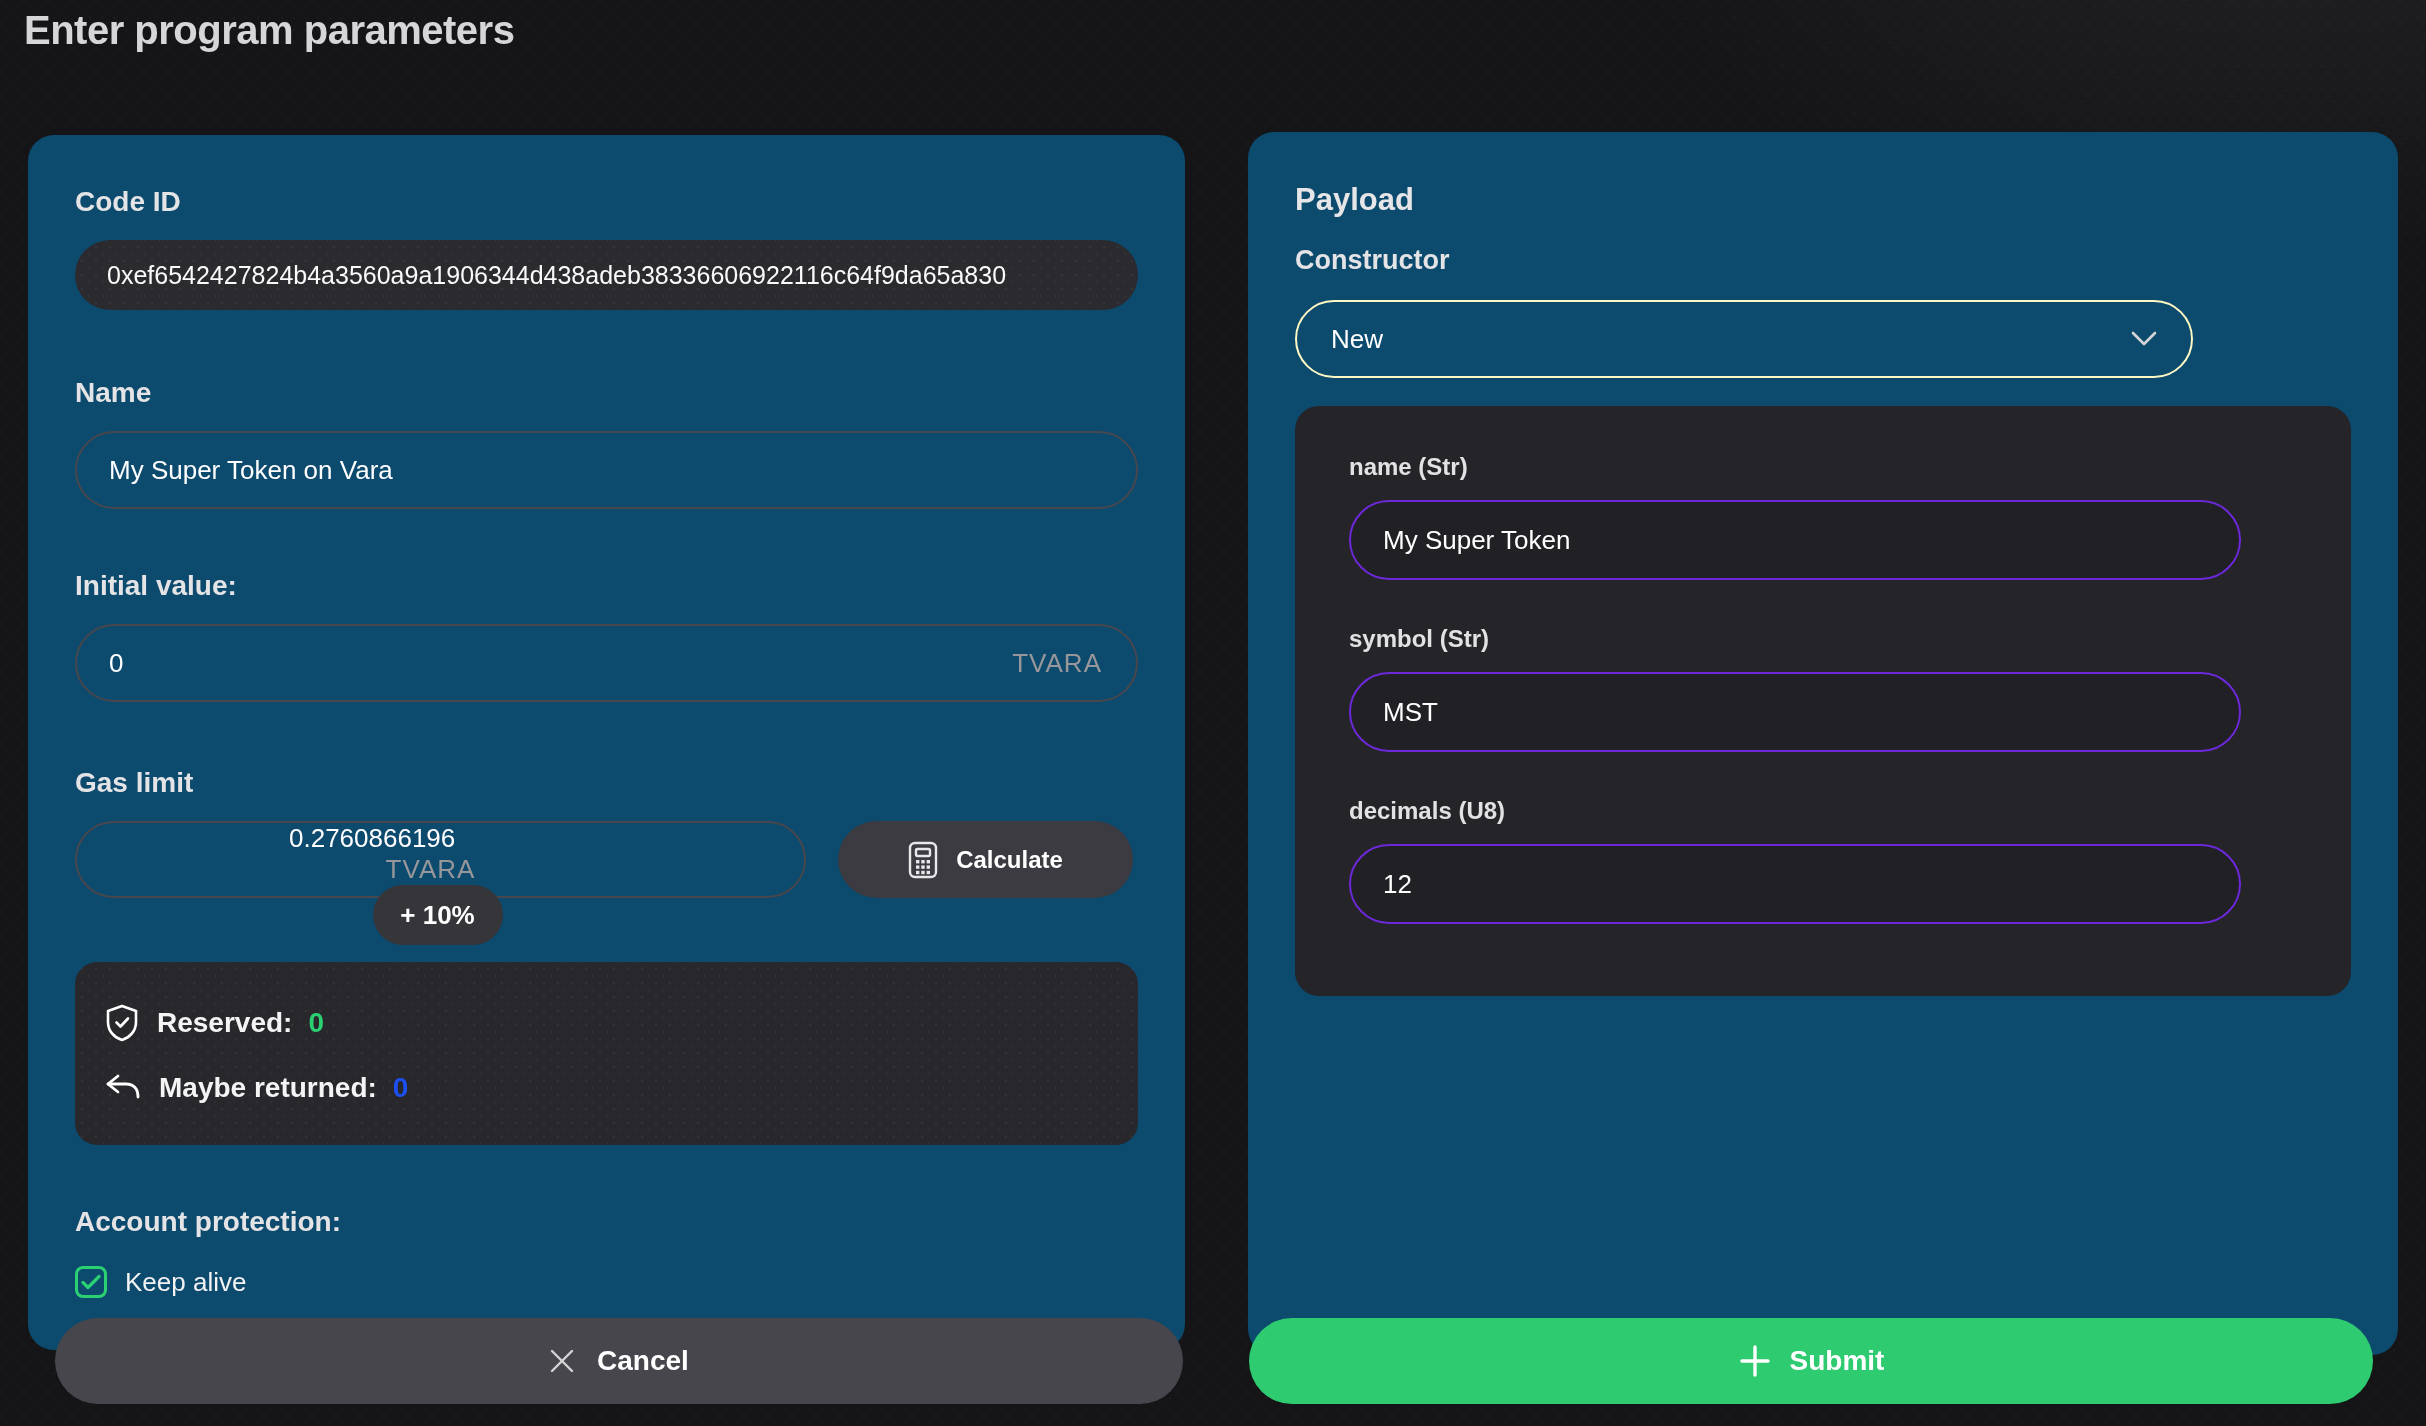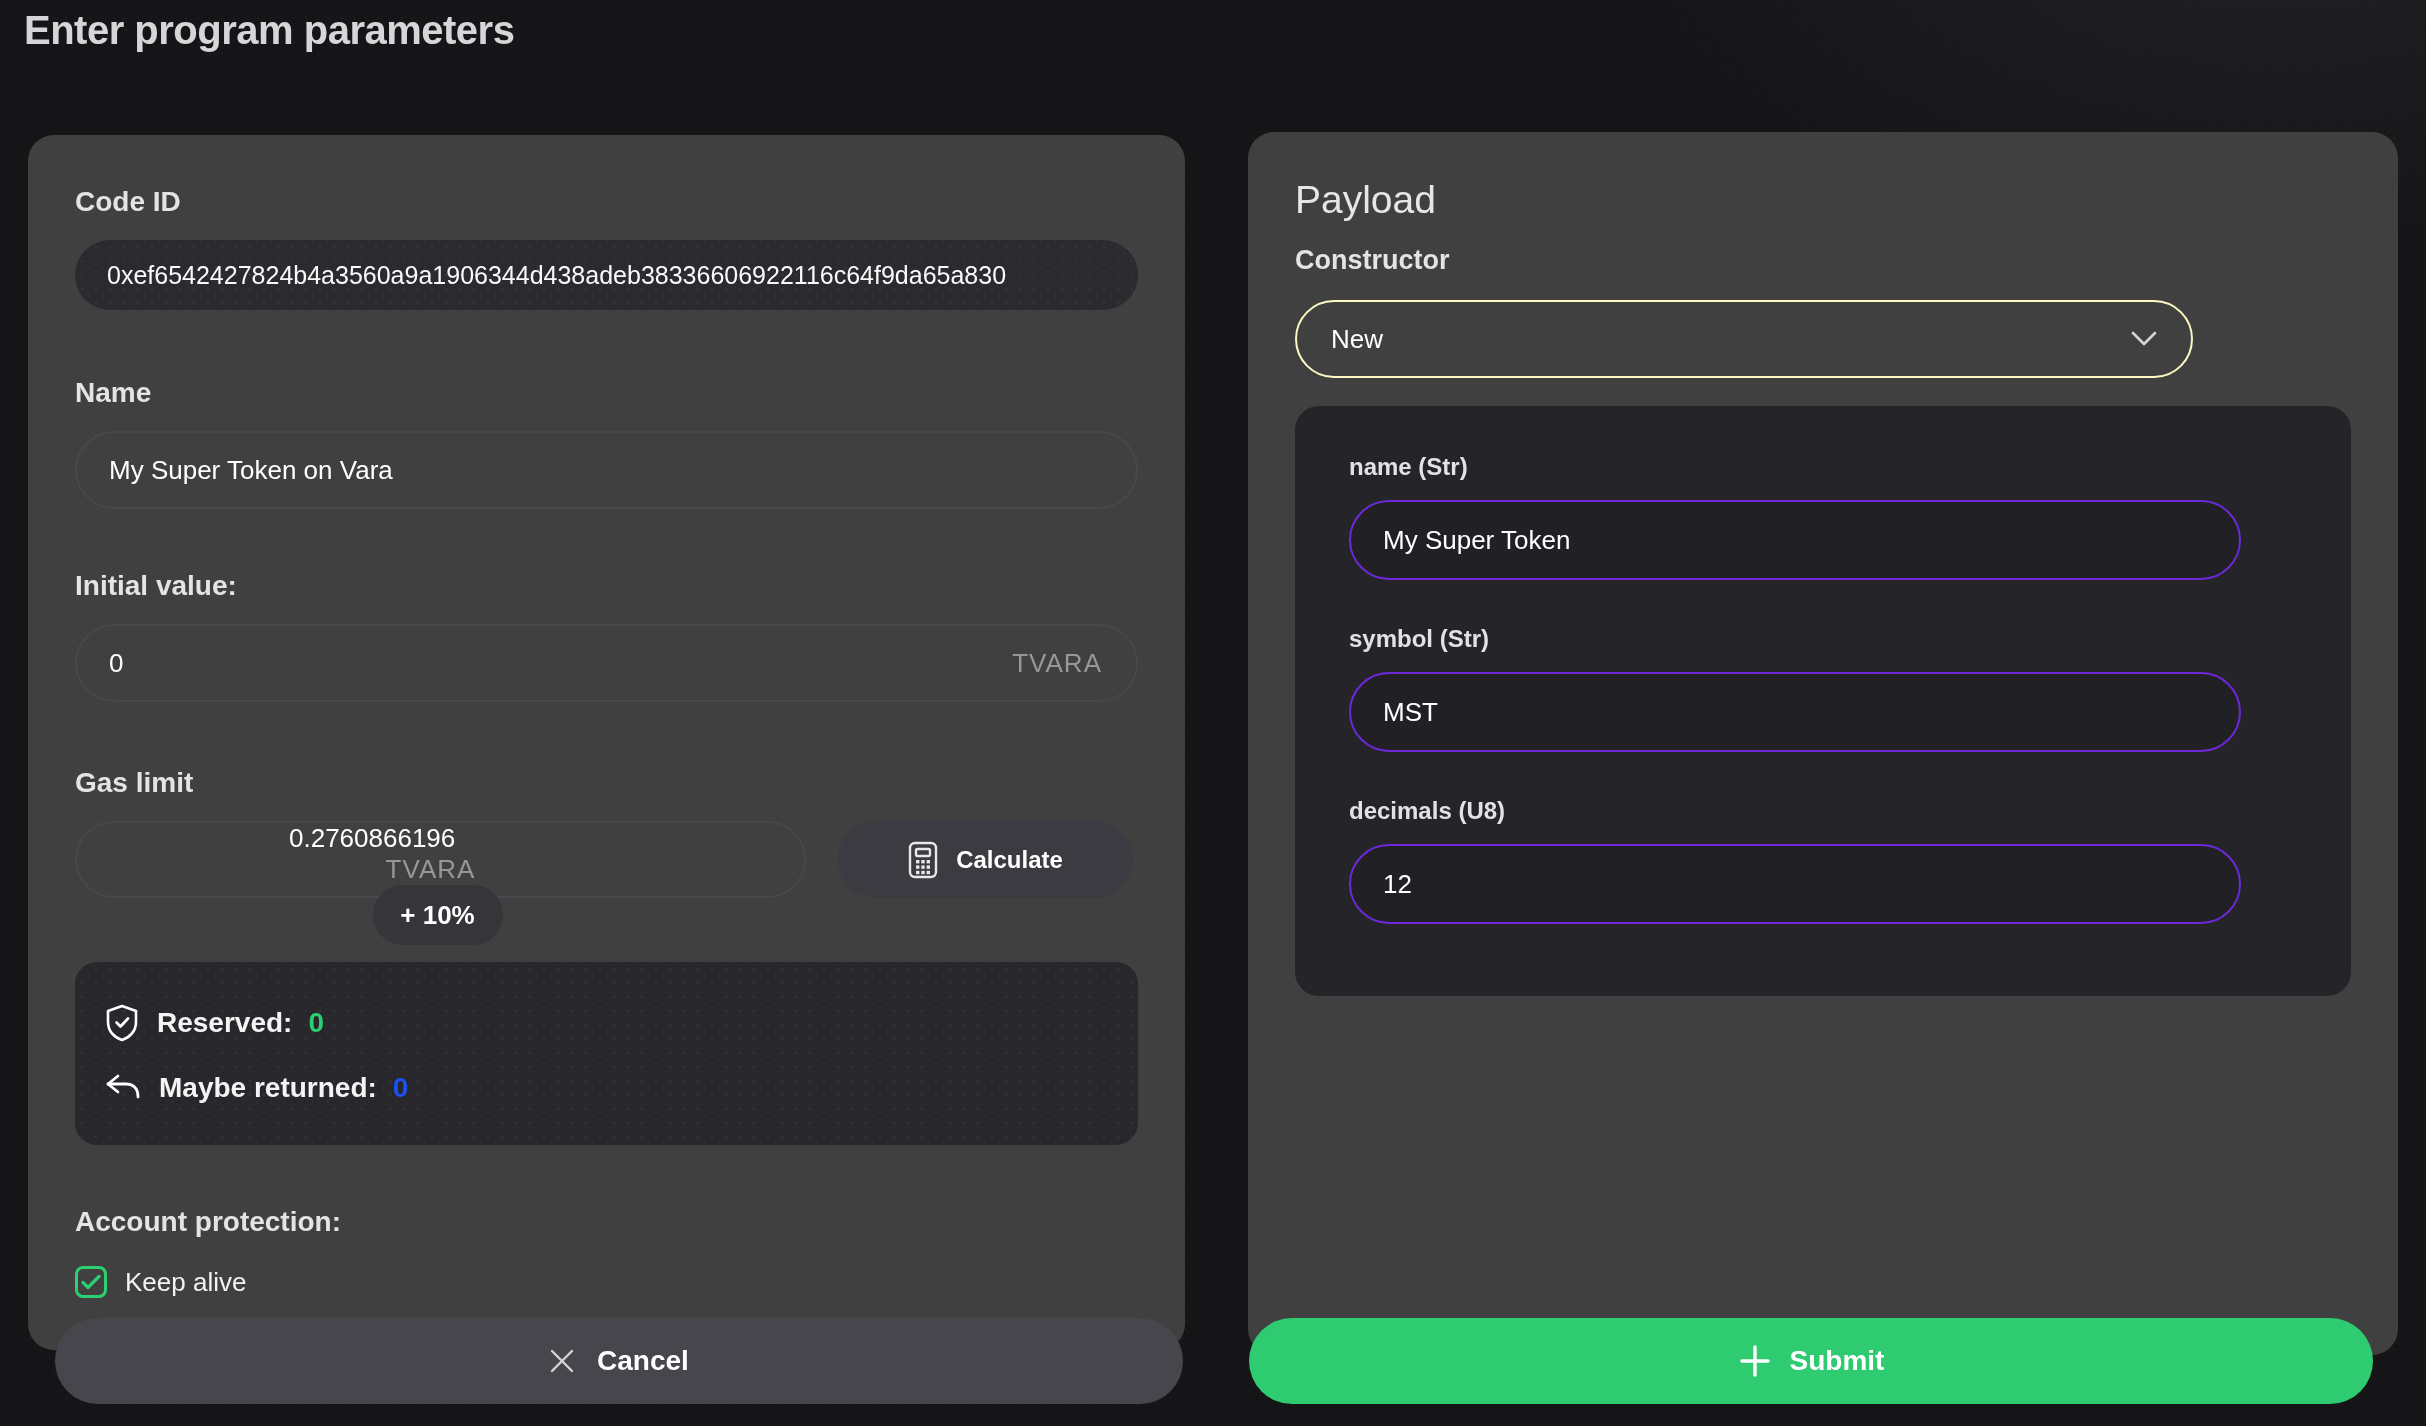--- a/index.html
+++ b/index.html
@@ -24,21 +24,21 @@
     content:"";position:absolute;inset:0;
     background:radial-gradient(1100px 600px at 94% -8%, rgba(255,255,255,0.055), transparent 62%);
     pointer-events:none;
   }
   .page-title{
     position:absolute;left:24px;top:8px;margin:0;
     font-size:40px;font-weight:800;letter-spacing:-0.5px;
     color:#d6d6d8;z-index:3;
   }
   .card{
-    position:absolute;background:#404040;border-radius:26px;z-index:1;
+    position:absolute;background:#0c4a6e;border-radius:26px;z-index:1;
     box-sizing:border-box;
   }
   .card-left{left:28px;top:135px;width:1157px;height:1215px;padding:50px 47px;}
   .card-right{left:1248px;top:132px;width:1150px;height:1223px;padding:50px 47px;}
 
   .field-label{
     font-size:28px;font-weight:700;color:#e4e4e6;line-height:33px;margin:0 0 22px 0;
   }
   .dotted{
     background-image:
@@ -99,21 +99,21 @@
   .checkbox-label{font-size:26px;color:#f2f2f3;font-weight:400;}
 
   .footer-btn{
     position:absolute;top:1318px;height:86px;border:none;cursor:pointer;z-index:4;
     border-radius:43px;display:flex;align-items:center;justify-content:center;
     font-family:"Liberation Sans", sans-serif;font-size:28px;font-weight:700;color:#ffffff;
   }
   .cancel-btn{left:55px;width:1128px;background:#46464c;gap:22px;}
   .submit-btn{left:1249px;width:1124px;background:#2ecb71;gap:18px;}
 
-  .payload-heading{font-size:39px;font-weight:400;color:#e6e6e8;line-height:36px;margin:0 0 26px 0;}
+  .payload-heading{font-size:31px;font-weight:700;color:#e6e6e8;line-height:36px;margin:0 0 26px 0;}
   .constructor-label{font-size:27px;font-weight:700;color:#e4e4e6;line-height:32px;margin:0 0 24px 0;}
   .dropdown{
     width:898px;height:78px;border:2px solid #fef9c3;border-radius:39px;
     display:flex;align-items:center;justify-content:space-between;
     padding:10px 34px;box-sizing:border-box;cursor:pointer;margin-bottom:28px;background:transparent;
   }
   .dropdown-value{font-size:26px;color:#ffffff;}
   .payload-card{
     width:100%;height:590px;border-radius:24px;background:#242429;
     box-sizing:border-box;padding:46px 54px 40px;

